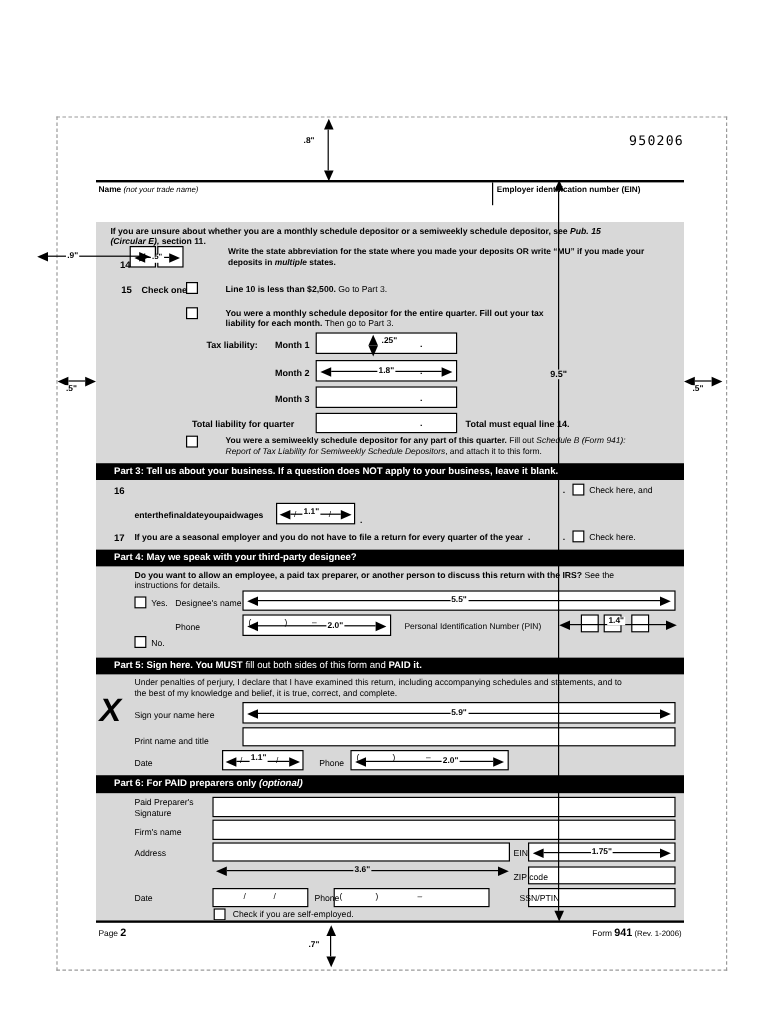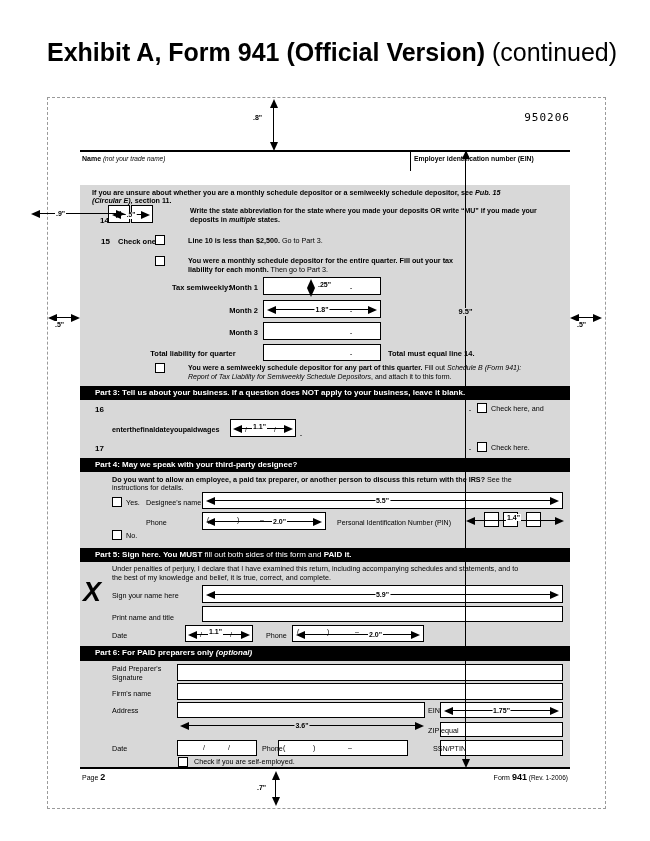--- a/index.html
+++ b/index.html
@@ -30,21 +30,20 @@
   .dash-border{position:absolute;left:47px;top:97px;width:557px;height:710px;border:1px dashed #9a9a9a;z-index:0}
   .title{position:absolute;left:47px;top:38px;font-size:25px;white-space:pre}
   .ocr{position:absolute;left:480px;top:111px;width:90px;text-align:right;font-family:"DejaVu Sans Mono",monospace;font-size:11px;letter-spacing:1px}
   .xmark{position:absolute;left:83px;top:577px;font-size:27px;font-weight:bold;font-style:italic;z-index:5}
 </style>
 </head>
 <body>
 
 <div class="page">
 
-  <div class="title"><span class="b">Exhibit A, Form 941 (Official Version)</span><span> (continued)</span></div>
 
   <div class="dash-border"></div>
 
   <div class="measv" style="left:269px;top:99px;height:52px;width:9px">
     <span class="ah-u"></span>
     <span class="ln"></span>
     <span class="ah-d"></span>
     <span class="ml" style="left:-17px;top:15px;background:#fff">.8"</span>
   </div>
 
@@ -87,21 +86,21 @@
 
   <div class="t b s8 txt-above" style="left:101px;top:237px">15</div>
   <div class="t b txt-above" style="left:118px;top:237px">Check one:</div>
   <div class="cb" style="left:155px;top:235px"></div>
   <div class="t s72 txt-above" style="left:188px;top:237px"><span class="b">Line 10 is less than $2,500.</span><span> Go to Part 3.</span></div>
 
   <div class="cb" style="left:155px;top:256px"></div>
   <div class="t b s72 txt-above" style="left:188px;top:257px">You were a monthly schedule depositor for the entire quarter. Fill out your tax</div>
   <div class="t s72 txt-above" style="left:188px;top:266px"><span class="b">liability for each month.</span><span> Then go to Part 3.</span></div>
 
-  <div class="t b txt-above" style="left:172px;top:283px">Tax semiweekly:</div>
+  <div class="t b txt-above" style="left:172px;top:283px">Tax liability:</div>
   <div class="t b txt-above" style="left:180px;top:283px;width:78px;text-align:right">Month 1</div>
   <div class="box" style="left:263px;top:277px;width:118px;height:18px"></div>
   <div class="measv" style="left:306px;top:279px;height:14px;width:9px">
     <span class="ah-u"></span>
     <span class="ln"></span>
     <span class="ah-d"></span>
   </div>
   <div class="ml" style="left:317px;top:281px;background:#fff">.25"</div>
   <div class="t b txt-above" style="left:350px;top:282px">.</div>
 
@@ -112,21 +111,21 @@
     <span class="ln"></span>
     <span class="ah-r"></span>
     <span class="ml mlc" style="top:1px;background:#fff">1.8"</span>
   </div>
   <div class="t b txt-above" style="left:350px;top:305px;z-index:7">.</div>
 
   <div class="t b txt-above" style="left:180px;top:328px;width:78px;text-align:right">Month 3</div>
   <div class="box" style="left:263px;top:322px;width:118px;height:18px"></div>
   <div class="t b txt-above" style="left:350px;top:327px">.</div>
 
-  <div class="t b txt-above" style="left:144px;top:349px;width:98px;text-align:center">Total liability for quarter</div>
+  <div class="t b txt-above" style="left:160px;top:349px;width:98px;text-align:left">Total liability for quarter</div>
   <div class="box" style="left:263px;top:344px;width:118px;height:17px"></div>
   <div class="t b txt-above" style="left:350px;top:348px">.</div>
   <div class="t b txt-above" style="left:388px;top:349px">Total must equal line 14.</div>
 
   <div class="cb" style="left:155px;top:363px"></div>
   <div class="t s7 txt-above" style="left:188px;top:364px"><span class="b">You were a semiweekly schedule depositor for any part of this quarter.</span><span> Fill out </span><span class="i">Schedule B (Form 941):</span></div>
   <div class="t s7 txt-above" style="left:188px;top:373px"><span class="i">Report of Tax Liability for Semiweekly Schedule Depositors</span><span>, and attach it to this form.</span></div>
 
   <div class="bar" style="top:386px"><span>Part 3: Tell us about your business. If a question does NOT apply to your business, leave it blank.</span></div>
   <div class="gray" style="top:400px;height:58px"></div>
@@ -142,20 +141,21 @@
     <span class="ah-l"></span>
     <span class="ln"></span>
     <span class="ah-r"></span>
   </div>
   <div class="t s7 txt-above" style="left:245px;top:426px;z-index:7">/</div>
   <div class="ml" style="left:252px;top:423px;background:#fff">1.1"</div>
   <div class="t s7 txt-above" style="left:274px;top:426px;z-index:7">/</div>
   <div class="t b s72 txt-above" style="left:300px;top:430px">.</div>
 
   <div class="t b s8 txt-above" style="left:95px;top:444px">17</div>
+  <div class="t s72 txt-above" style="left:112px;top:444px"><span class="b">If you are a seasonal employer and you do not have to file a return for every quarter of the year</span><span class="b">  .</span></div>
   <div class="t b s72 txt-above" style="left:469px;top:444px">.</div>
   <div class="cb" style="left:477px;top:442px"></div>
   <div class="t s72 txt-above" style="left:491px;top:444px">Check here.</div>
 
   <div class="bar" style="top:458px"><span>Part 4: May we speak with your third-party designee?</span></div>
   <div class="gray" style="top:472px;height:76px"></div>
 
   <div class="t s72 txt-above" style="left:112px;top:476px"><span class="b">Do you want to allow an employee, a paid tax preparer, or another person to discuss this return with the IRS?</span><span> See the</span></div>
   <div class="t s72 txt-above" style="left:112px;top:484px">instructions for details.</div>
 
@@ -257,21 +257,21 @@
     <span class="ah-r"></span>
     <span class="ml mlc" style="top:1px;background:#fff">1.75"</span>
   </div>
 
   <div class="meash" style="left:180px;top:721px;width:244px;height:9px">
     <span class="ah-l"></span>
     <span class="ln"></span>
     <span class="ah-r"></span>
     <span class="ml mlc" style="top:1px;background:#d8d8d8">3.6"</span>
   </div>
-  <div class="t s72 txt-above" style="left:428px;top:727px">ZIP equal</div>
+  <div class="t s72 txt-above" style="left:428px;top:727px">ZIP code</div>
   <div class="box" style="left:440px;top:722px;width:123px;height:15px"></div>
 
   <div class="t s72 txt-above" style="left:112px;top:745px">Date</div>
   <div class="box" style="left:177px;top:740px;width:80px;height:16px"></div>
   <div class="t s7 txt-above" style="left:203px;top:744px;z-index:7">/</div>
   <div class="t s7 txt-above" style="left:228px;top:744px;z-index:7">/</div>
   <div class="t s72 txt-above" style="left:262px;top:745px">Phone</div>
   <div class="box" style="left:278px;top:740px;width:130px;height:16px"></div>
   <div class="t s7 txt-above" style="left:283px;top:744px;z-index:7">(</div>
   <div class="t s7 txt-above" style="left:313px;top:744px;z-index:7">)</div>

